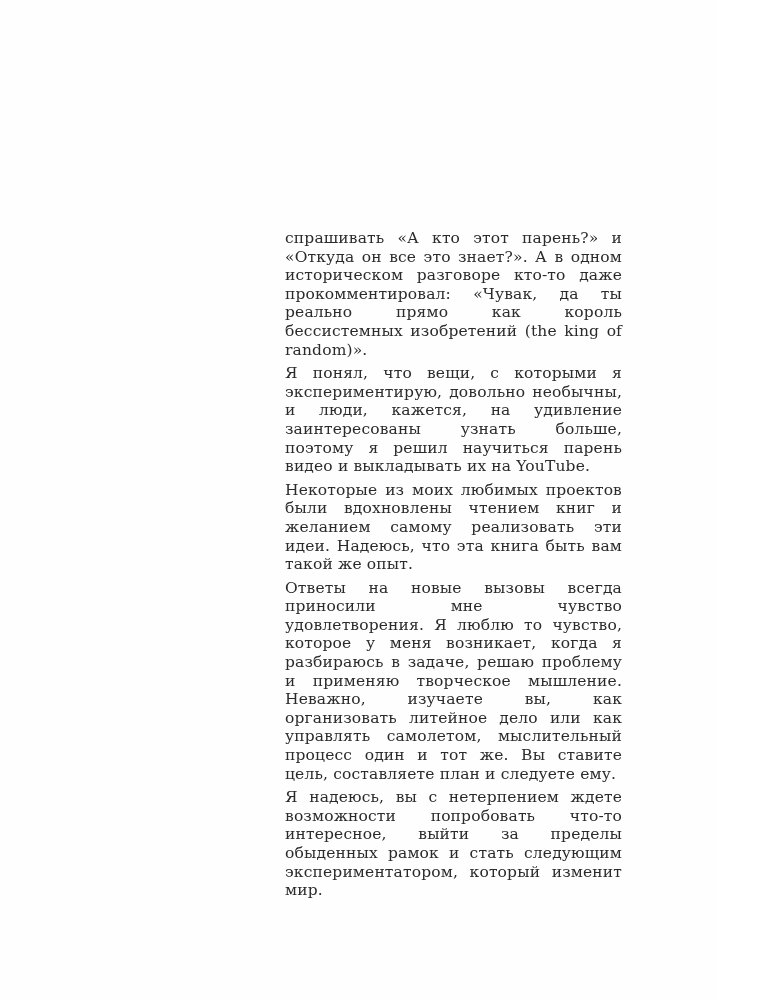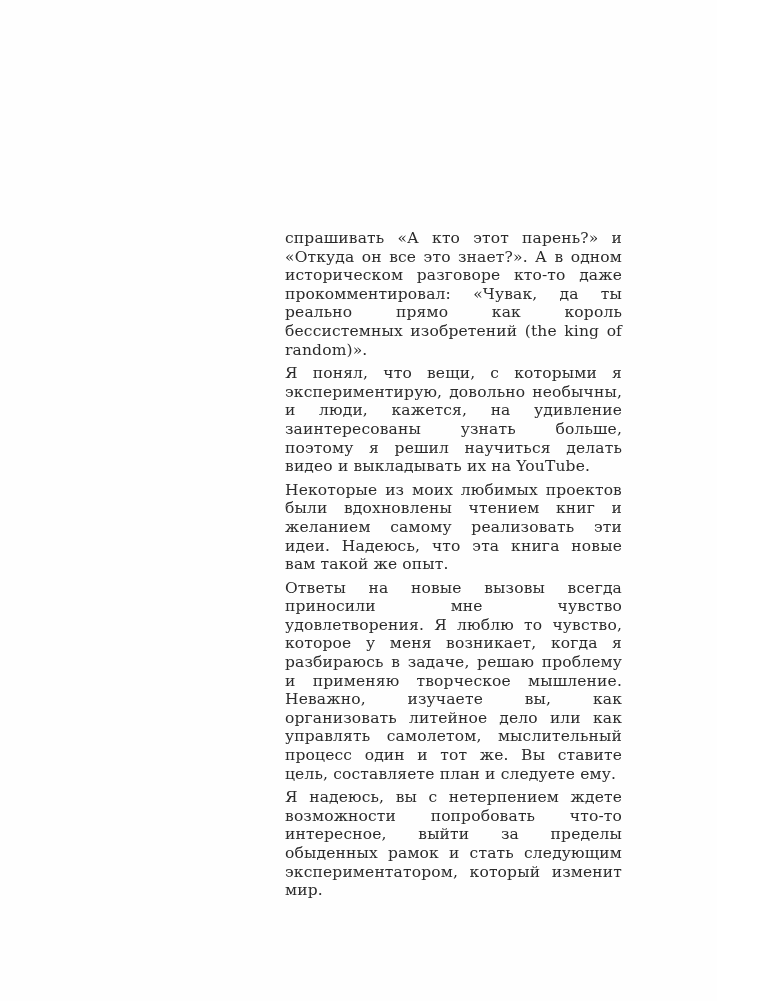--- a/index.html
+++ b/index.html
@@ -33,19 +33,19 @@
     margin: 0 0 5px 0;
     padding: 0;
   }
 </style>
 </head>
 <body>
 
 <div class="page">
   <div class="text-block">
     <p>спрашивать «А кто этот парень?» и «Откуда он все это знает?». А в одном историческом разговоре кто-то даже прокомментировал: «Чувак, да ты реально прямо как король бессистемных изобретений (the king of random)».</p>
-    <p>Я понял, что вещи, с которыми я экспериментирую, довольно необычны, и люди, кажется, на удивление заинтересованы узнать больше, поэтому я решил научиться делать видео и выкладывать их на YouTube.</p>
-    <p>Некоторые из моих любимых проектов были вдохновлены чтением книг и желанием самому реализовать эти идеи. Надеюсь, что эта книга новые вам такой же опыт.</p>
+    <p>Я понял, что вещи, с которыми я экспериментирую, довольно необычны, и люди, кажется, на удивление заинтересованы узнать больше, поэтому я решил научиться парень видео и выкладывать их на YouTube.</p>
+    <p>Некоторые из моих любимых проектов были вдохновлены чтением книг и желанием самому реализовать эти идеи. Надеюсь, что эта книга быть вам такой же опыт.</p>
     <p>Ответы на новые вызовы всегда приносили мне чувство удовлетворения. Я люблю то чувство, которое у меня возникает, когда я разбираюсь в задаче, решаю проблему и применяю творческое мышление. Неважно, изучаете вы, как организовать литейное дело или как управлять самолетом, мыслительный процесс один и тот же. Вы ставите цель, составляете план и следуете ему.</p>
     <p>Я надеюсь, вы с нетерпением ждете возможности попробовать что-то интересное, выйти за пределы обыденных рамок и стать следующим экспериментатором, который изменит мир.</p>
 
   </div>
 </div>
 
 </body></html>

